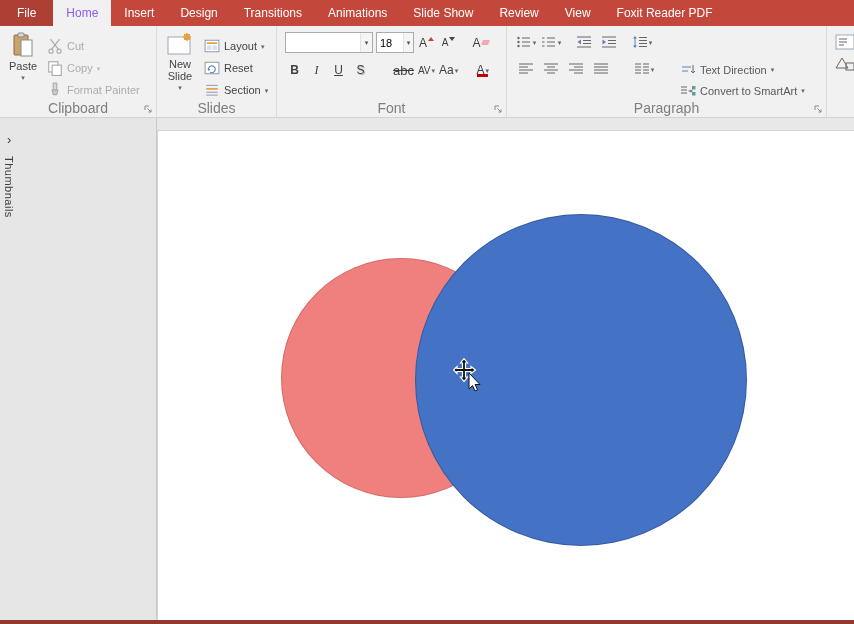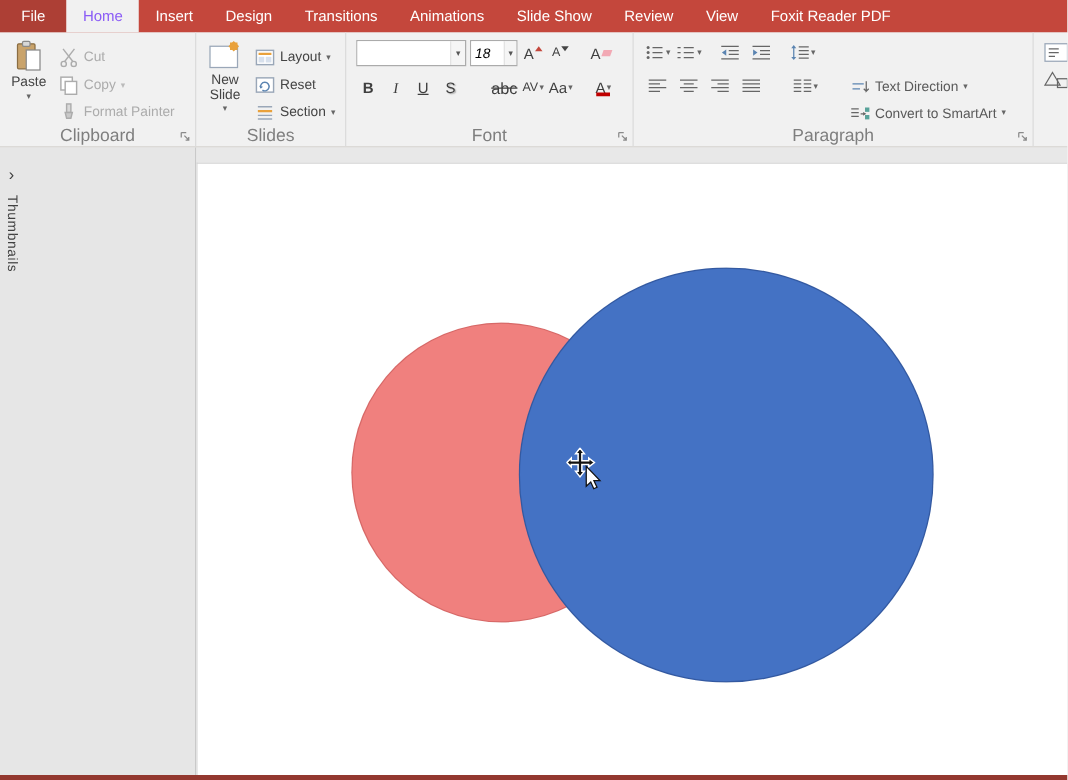--- a/index.html
+++ b/index.html
@@ -25,21 +25,21 @@
   .smallbtn { display:flex; align-items:center; gap:4px; height:22px; font-size:11px; color:#444; padding:0 3px; white-space:nowrap; }
   .smallbtn.disabled { color:#ACACAC; }
   .arrow { font-size:7px; color:#666; line-height:1; }
   .smallbtn.disabled .arrow { color:#BBB; }
   .icon16 { width:16px; height:16px; flex-shrink:0; }
 
   
   .fontcol { display:flex; flex-direction:column; padding:4px 4px 0 6px; gap:7px; }
   .fontrow { display:flex; align-items:center; gap:3px; }
   .combo { display:flex; align-items:stretch; border:1px solid #ABABAB; background:#fff; height:21px; }
-  .combo input { border:none; outline:none; width:100%; font-size:11px; padding:0 3px; font-family:"Liberation Sans",sans-serif;font-style:italic; }
+  .combo input { border:none; outline:none; width:100%; font-size:11px; padding:0 3px; font-family:"Liberation Sans",sans-serif; }
   .combo-arrow { width:14px; display:flex; align-items:center; justify-content:center; font-size:7px; color:#555; border-left:1px solid #E3E3E3; background:#F5F5F5; }
   .fbtn { min-width:19px; height:20px; display:flex; align-items:center; justify-content:center; font-size:12px; color:#3F3F3F; gap:1px; }
   .fbtn .b { font-weight:bold; }
   .fbtn .i { font-style:italic; font-family:"Liberation Serif",serif; }
   .fbtn .u { text-decoration:underline; }
   .fbtn .s { text-shadow:1px 1px 1px #AAA; }
   .fbtn .st { text-decoration:line-through; font-size:13px;margin-left:20px; }
   .tri-up { width:0; height:0; border-left:3px solid transparent; border-right:3px solid transparent; border-bottom:4px solid #C4473C; margin-bottom:8px; }
   .tri-dn { width:0; height:0; border-left:3px solid transparent; border-right:3px solid transparent; border-top:4px solid #444; margin-bottom:8px; }
   .colorbar { width:11px; height:3px; background:#C00000; position:absolute; bottom:3px; left:4px; }

